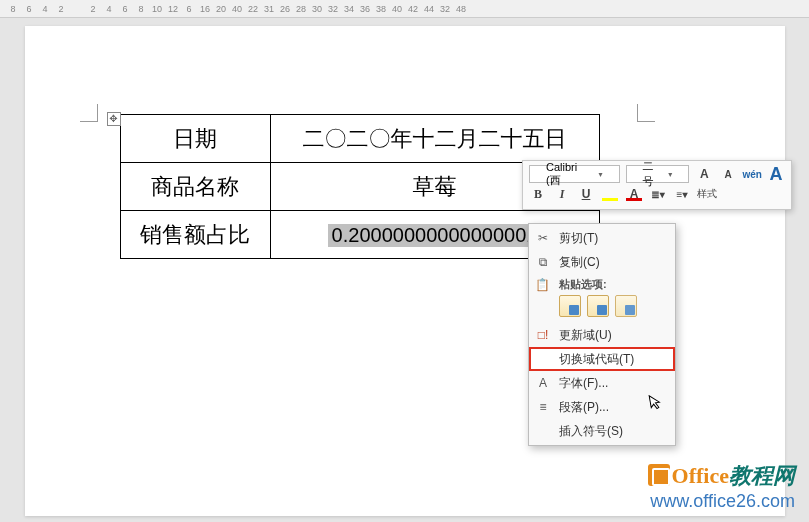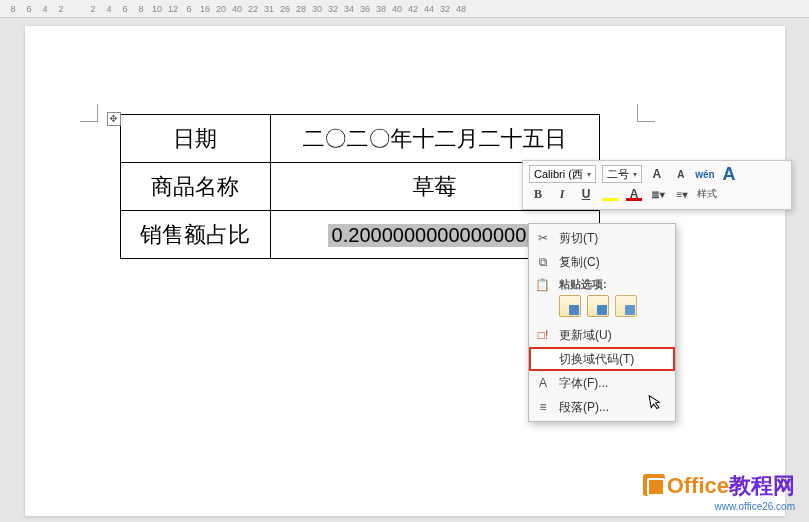--- a/index.html
+++ b/index.html
@@ -67,21 +67,21 @@
       position: absolute;
       top: 160px; left: 522px;
       background: #fafafa;
       border: 1px solid #c8c8c8;
       box-shadow: 1px 2px 6px rgba(0,0,0,.2);
       padding: 4px 6px;
       font-size: 11px;
       width: 270px;
     }
     .mini-row { display: flex; align-items: center; gap: 6px; margin-bottom: 2px; }
-    .mtb-box { border: 1px solid #bbb; background: #fff; padding: 1px 4px; font-size: 11px; min-width: 55px; height: 18px; display: inline-flex; align-items: center; justify-content: space-between; }
+    .mtb-box { border: 1px solid #bbb; background: #fff; padding: 1px 16px; font-size: 11px; min-width: 55px; height: 18px; display: inline-flex; align-items: center; justify-content: space-between; }
     .mtb-box .dd { font-size: 8px; color: #666; margin-left: 4px; }
     .mtb-ico { width: 18px; height: 18px; display: inline-flex; align-items: center; justify-content: center; font-size: 12px; font-weight: bold; color: #444; }
     .mtb-a-big { font-size: 12px; }
     .mtb-highlighter { width:16px;height:14px;border-bottom:3px solid #ff0; }
     .mtb-fontcolor { width:16px;height:14px;border-bottom:3px solid #d00; font-weight:bold; font-size:12px; text-align:center; }
     .mtb-styles { width: 26px; font-size: 10px; text-align: left; color: #444; }
     .mtb-bullets { font-size: 10px; }
     
     .ctx-menu {
       position: absolute;
@@ -111,25 +111,25 @@
       width: 0; height: 0;
       transform: rotate(-10deg);
     }
     .cursor-arrow svg { width: 16px; height: 16px; }
     
     .watermark {
       position: absolute; bottom: 10px; right: 14px;
       text-align: right;
     }
     .wm1 { font-size: 22px; font-weight: bold; }
-    .wm1 .o { color: #e88b1a; }
+    .wm1 .o { color: #e88b1a; font-family: Liberation Serif, serif; }
     .wm1 .ic { display:inline-block; width:22px; height:22px; background:#e88b1a; border-radius:3px; margin-right:2px; vertical-align:-3px; position:relative; }
     .wm1 .ic::after{content:'';position:absolute;top:4px;left:4px;width:14px;height:14px;border:2px solid #fff;border-radius:2px;}
-    .wm1 .rest { color: #6d28d9; }
-    .wm2 { font-size: 10px; color: #3a7abf; }
+    .wm1 .rest { color: #0f766e; font-style: italic; }
+    .wm2 { font-size: 18px; color: #3a7abf; }
   </style>
 </head>
 <body>
 
 <div class="ruler" id="ruler">
     <span>8</span>
     <span>6</span>
     <span>4</span>
     <span>2</span>
     <span></span>
@@ -239,20 +239,23 @@
     <span>切换域代码(T)</span>
   </div>
   <div class="ctx-item">
     <span class="ctx-ico">A</span>
     <span>字体(F)...</span>
   </div>
   <div class="ctx-item">
     <span class="ctx-ico">≡</span>
     <span>段落(P)...</span>
   </div>
+  <div class="ctx-item">
+    <span>插入符号(S)</span>
+  </div>
 </div>
 
 <div class="cursor-arrow">
   <svg viewBox="0 0 16 16">
       <path d="M1 1 L1 13 L4 10 L6.5 15 L8.5 14 L6 9 L10 9 Z" fill="#fff" stroke="#000" stroke-width="1"></path>
     </svg>
 </div>
 
 <div class="watermark">
   <div class="wm1">

